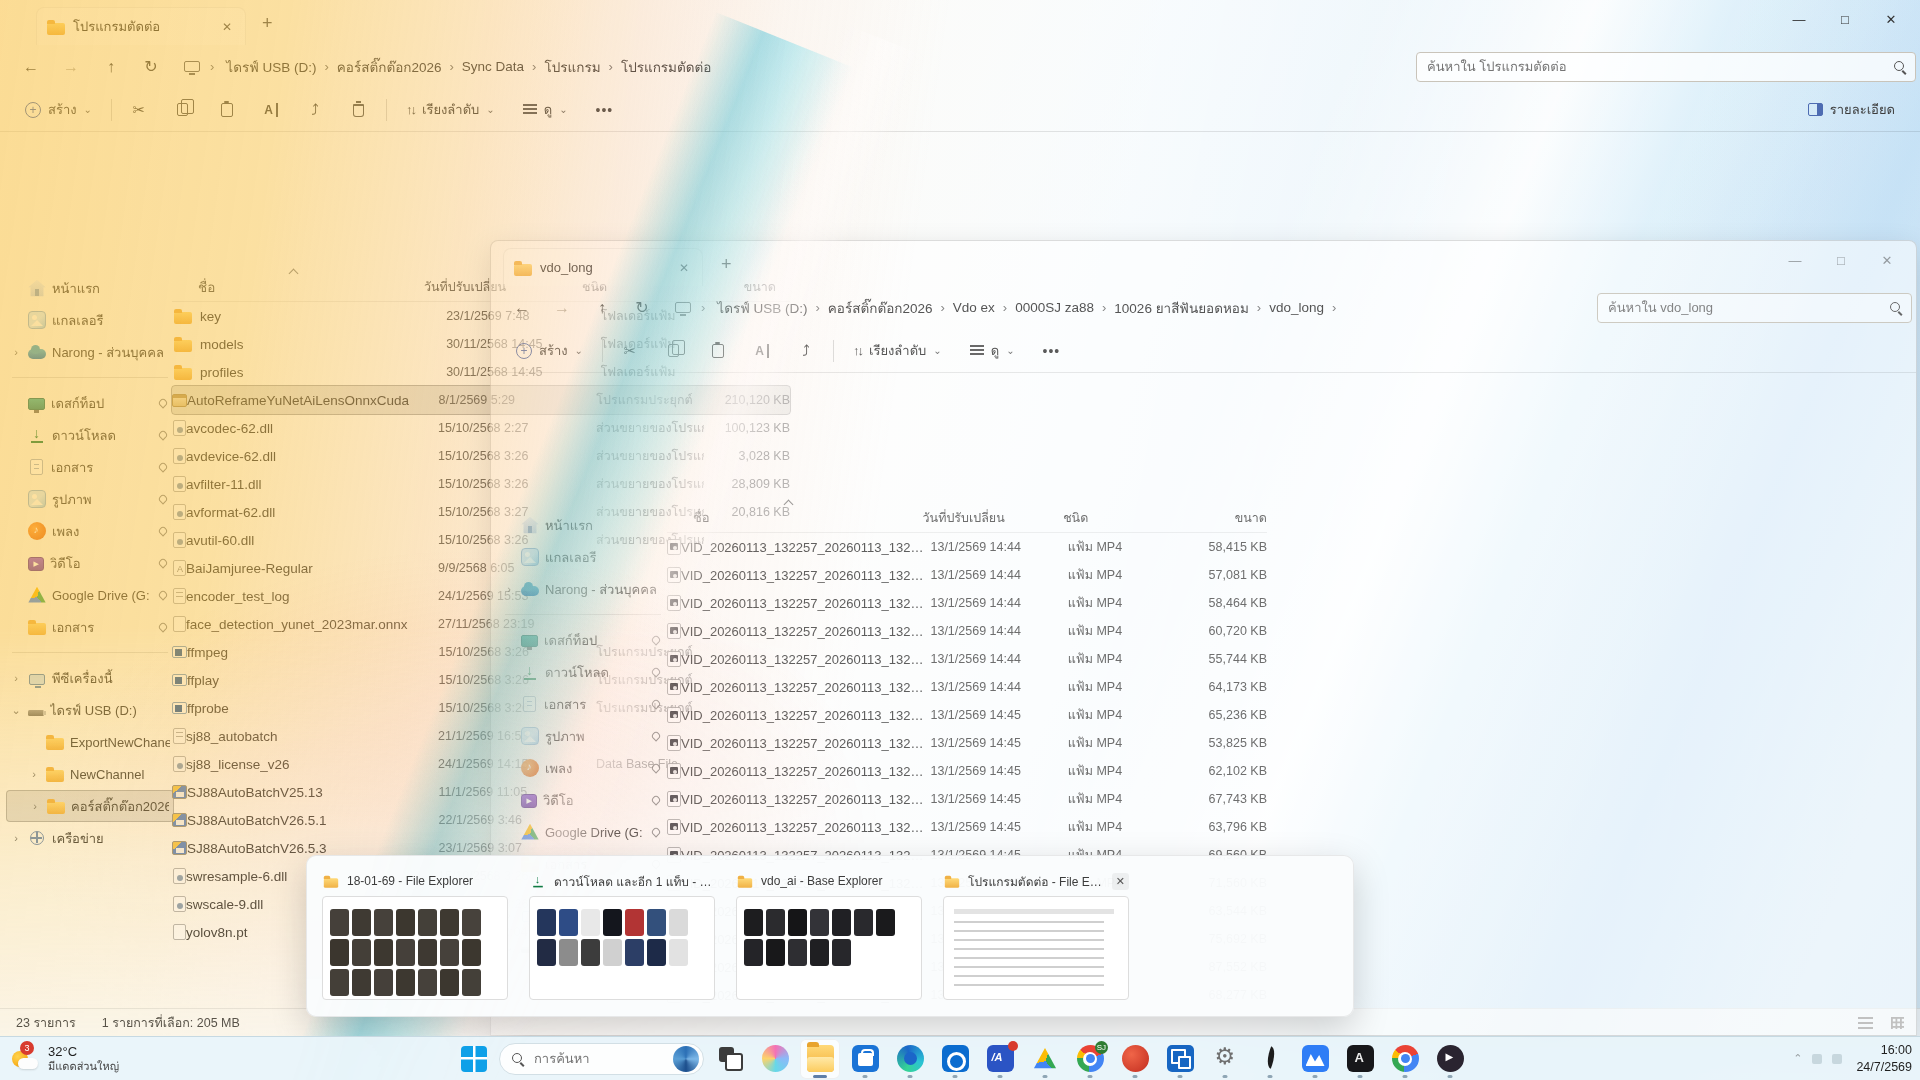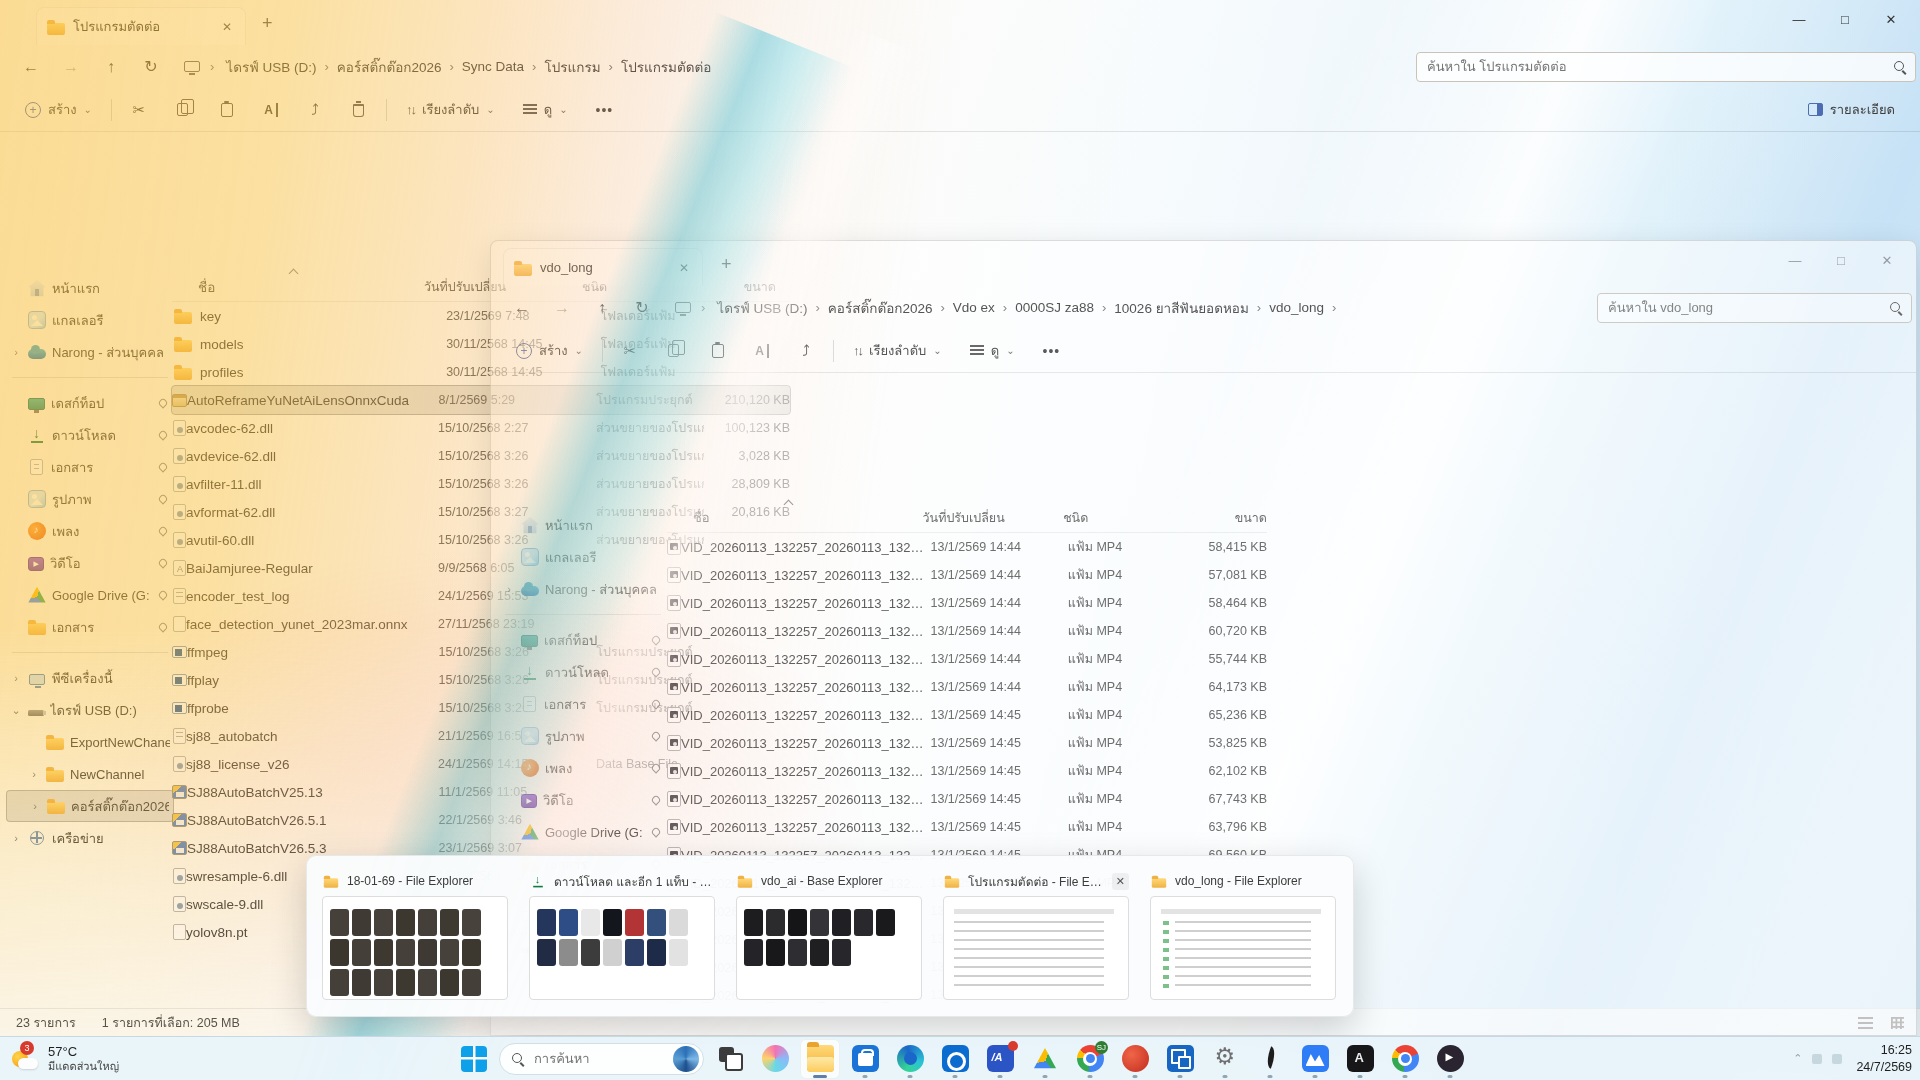--- a/index.html
+++ b/index.html
@@ -992,37 +992,29 @@
         </div>
       </div>
       <div class="pcard">
     <div class="pttl">
       <span class="si si-folder"></span>
       <span class="ptxt">โปรแกรมตัดต่อ - File Explorer</span>
       <span class="pclose">✕</span>
     </div>
         <div class="thumb thumb-list"></div>
       </div>
-      <div class="pcard">
-    <div class="pttl">
-      <span class="si si-folder"></span>
-      <span class="ptxt">vdo_long - File Explorer</span>
-
-    </div>
-        <div class="thumb thumb-list green"></div>
-      </div>
     </div>
 
   <div class="taskbar">
     <div class="weather">
       <span class="wicon">
         <span class="wbadge">3</span>
       </span>
       <span class="wtxt">
-        <span class="wtemp">57°C</span>
+        <span class="wtemp">32°C</span>
         <span class="wcond">มีแดดส่วนใหญ่</span>
       </span>
     </div>
     <div class="tb-center">
       <span class="start"></span>
       <div class="tb-search">
         <span class="mag" style="margin-left:0;"></span>
         <input placeholder="การค้นหา" style="">
         <span class="bimg"></span>
       </div>
@@ -1112,18 +1104,18 @@
   </div>
         </div>
     </div>
     <div class="tray">
       <div class="tray-dim">
         <span class="tray-chev">⌃</span>
         <span class="tray-sq"></span>
         <span class="tray-sq"></span>
       </div>
       <div class="clock">
-        <div>16:25</div>
+        <div>16:00</div>
         <div>24/7/2569</div>
       </div>
     </div>
   </div>
 </div>
 
 </body></html>

